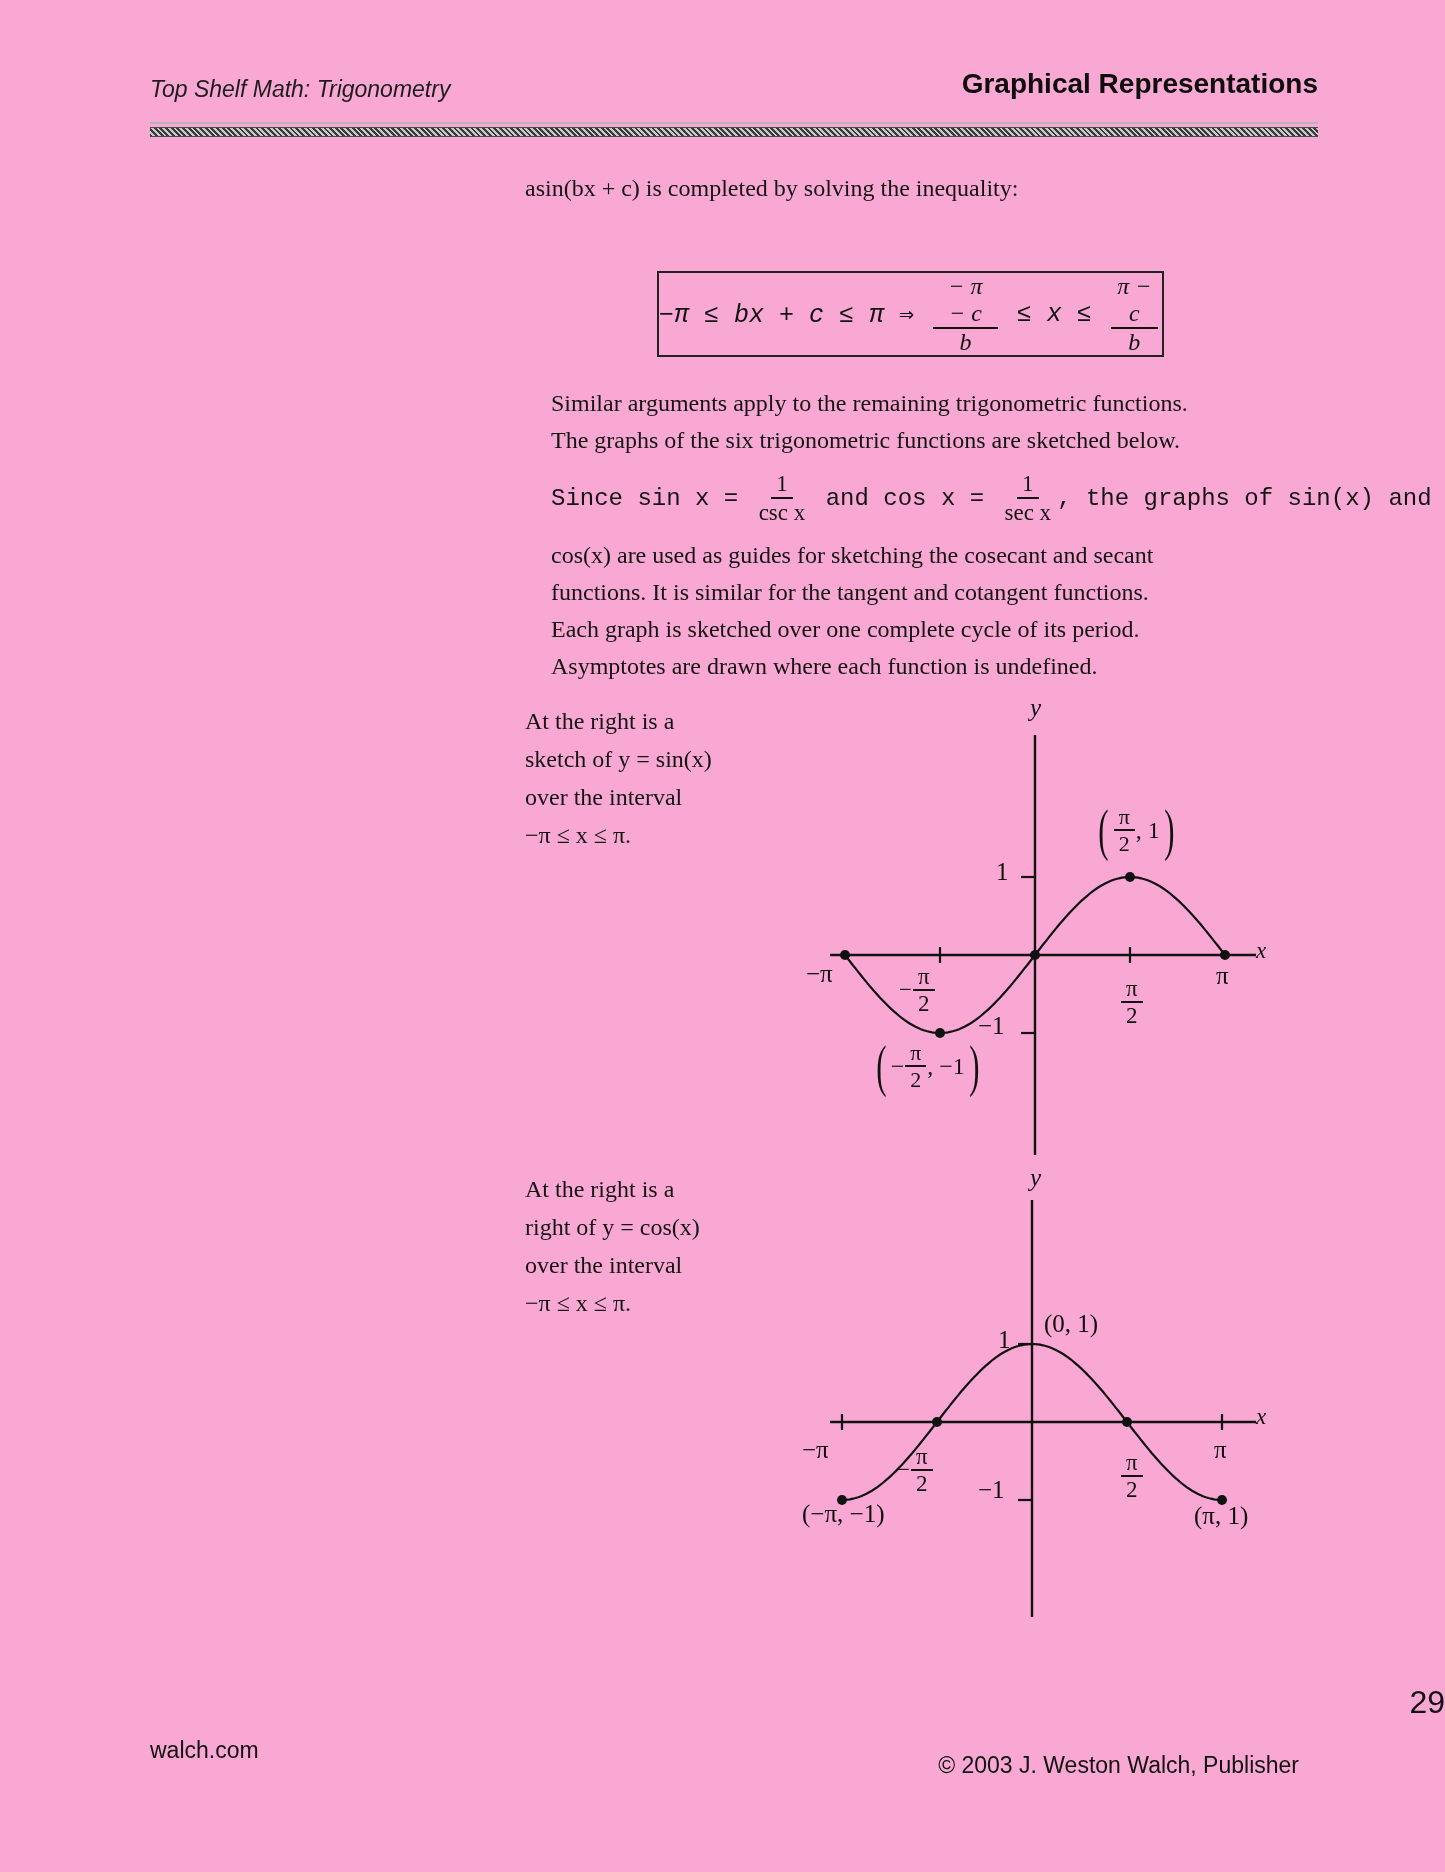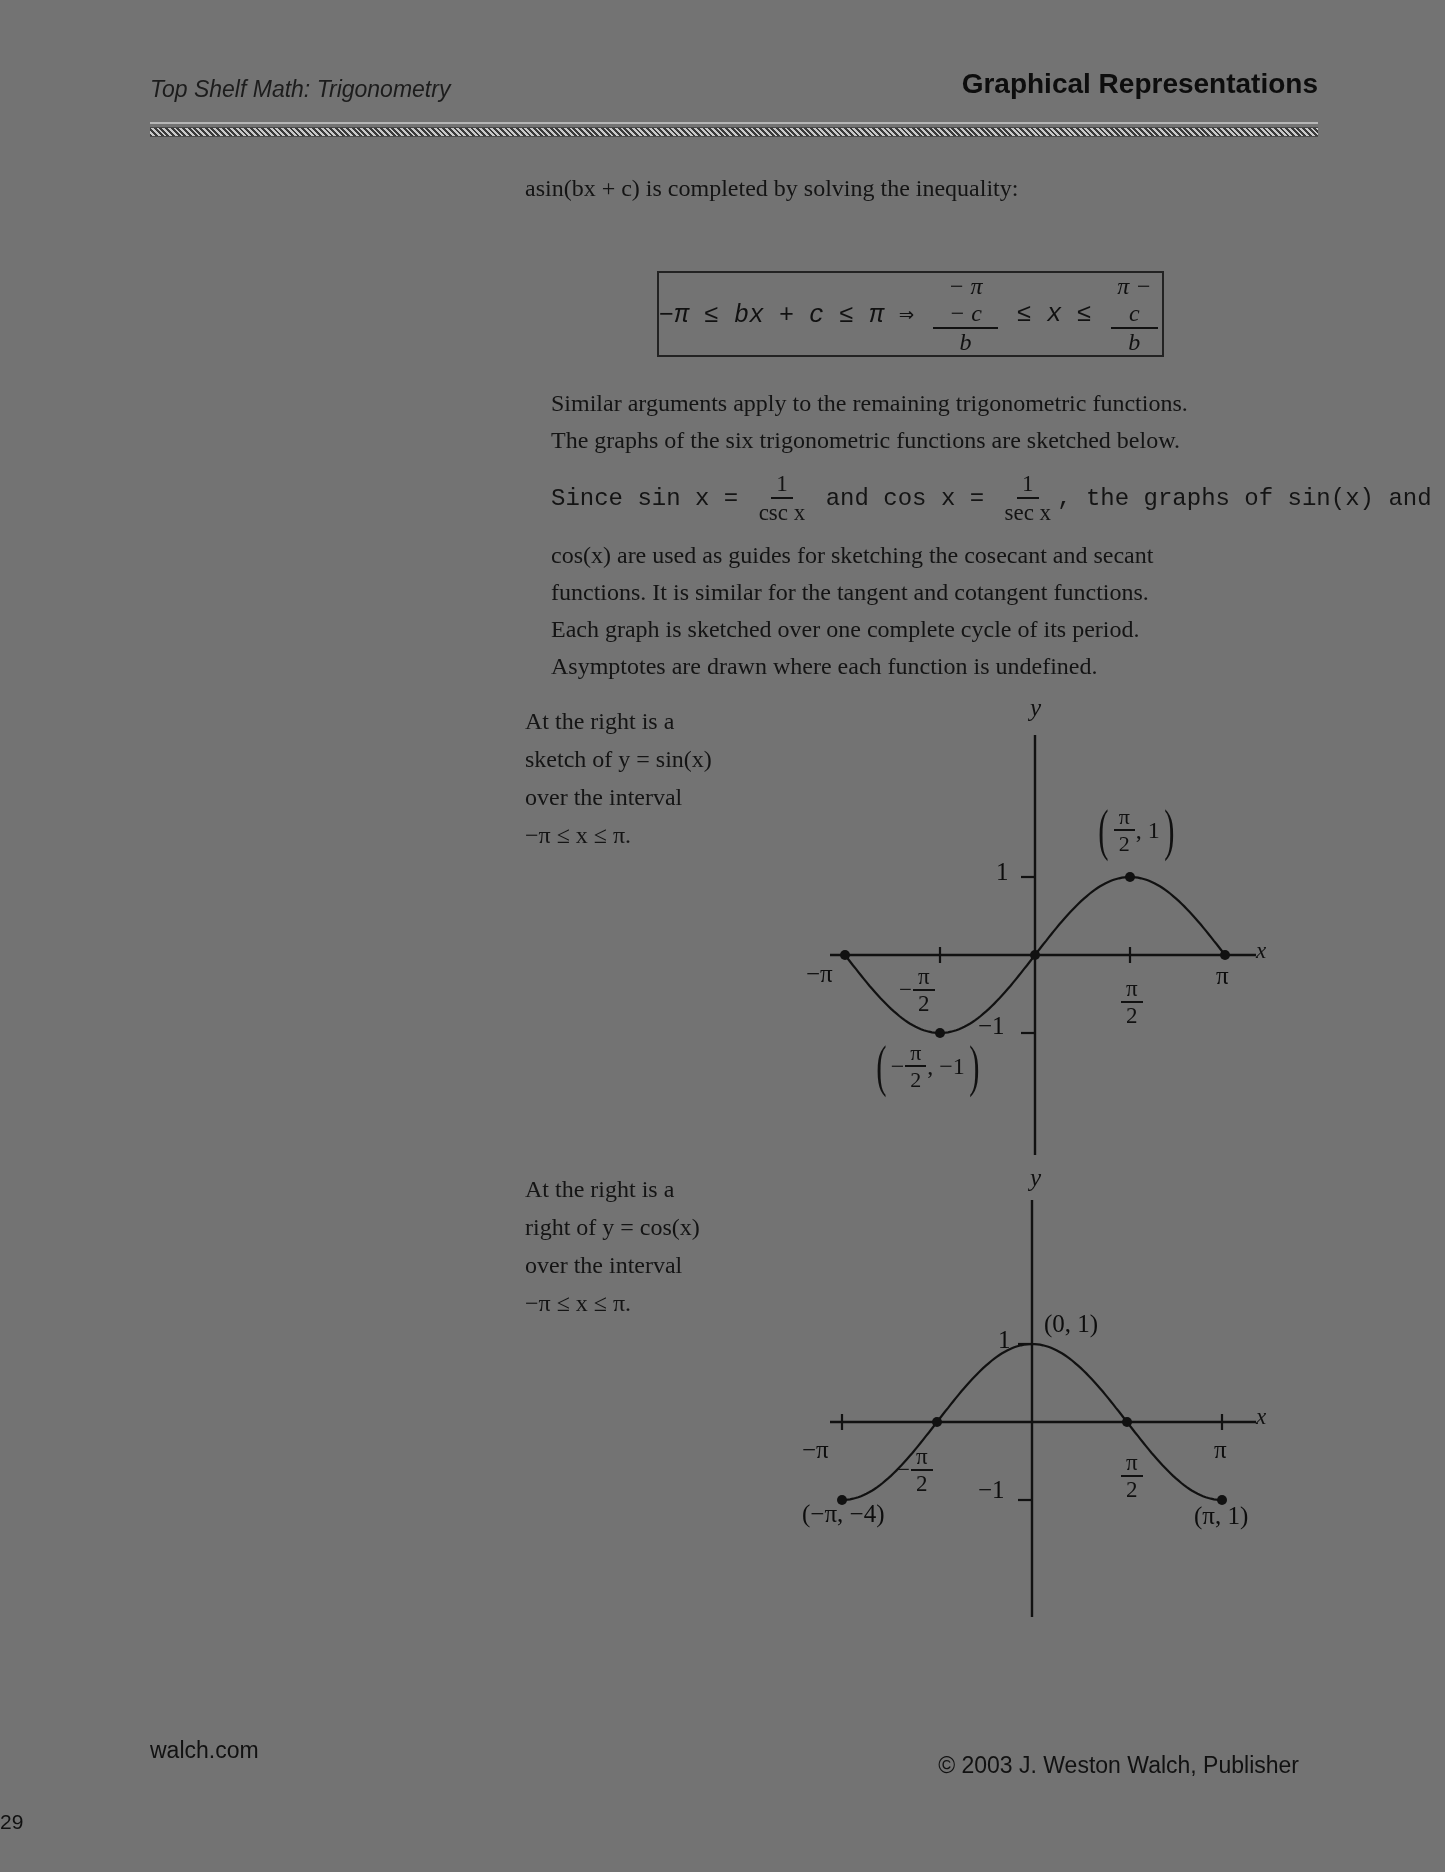--- a/index.html
+++ b/index.html
@@ -1,16 +1,16 @@
 <!DOCTYPE html>
 <html><head>
 <meta charset="utf-8">
 <style>
   html,body{margin:0;padding:0;background:#e8e8e8;}
-  .page{position:relative;width:1445px;height:1872px;background:#737373;overflow:hidden;
+  .page{position:relative;width:1445px;height:1872px;background:#f9a8d4;overflow:hidden;
         font-family:"Liberation Serif",serif;color:#111;}
   .abs{position:absolute;}
   .sans{font-family:"Liberation Sans",sans-serif;}
   .it{font-style:italic;}
   .nowrap{white-space:pre;font-family:Liberation Mono, monospace;}
 
   
   .book-title{left:150px;top:76px;font-size:23px;font-style:italic;color:#1c1c1c;}
   .section-title{right:127px;top:68px;font-size:28px;font-weight:bold;color:#0d0d0d;}
   .thin-line{left:150px;top:122px;width:1168px;height:2px;background:#b5b5b5;}
@@ -48,21 +48,21 @@
   .tickfrac .frac{margin:0 1px;font-size:23px;line-height:25px;}
 
   
   .ptlabel{display:flex;align-items:center;font-size:24px;white-space:pre;}
   .bp{font-size:56px;font-weight:400;line-height:0.9;transform:scaleX(.55);
       font-family:"Liberation Serif",serif;}
   .ptlabel .frac{font-size:22px;line-height:25px;margin:0 1px;}
 
   
   .footer-site{left:150px;top:1737px;font-size:23px;}
-  .footer-page{left:0;right:0;top:1810px;text-align:left;font-size:21px;}
+  .footer-page{left:0;right:0;top:1684px;text-align:right;font-size:32px;}
   .footer-copy{right:146px;top:1752px;font-size:23px;}
 
   svg{position:absolute;overflow:visible;}
 </style>
 </head>
 <body>
 
 <div class="page">
 
   <div class="abs sans book-title">Top Shelf Math: Trigonometry</div>
@@ -206,20 +206,20 @@
     </span>
   </div>
   <div class="abs tickfrac" style="left:1120px;top:1450px;">
     <span class="frac">
       <span class="num">π</span>
       <span class="den">2</span>
     </span>
   </div>
   <div class="abs glabel" style="left:1214px;top:1436px;">π</div>
   <div class="abs glabel" style="left:978px;top:1476px;">−1</div>
-  <div class="abs glabel" style="left:802px;top:1500px;">(−π, −4)</div>
+  <div class="abs glabel" style="left:802px;top:1500px;">(−π, −1)</div>
   <div class="abs glabel" style="left:1194px;top:1502px;">(π, 1)</div>
 
   <div class="abs sans footer-site">walch.com</div>
   <div class="abs sans footer-page">29</div>
   <div class="abs sans footer-copy">© 2003 J. Weston Walch, Publisher</div>
 
 </div>
 
 </body></html>

